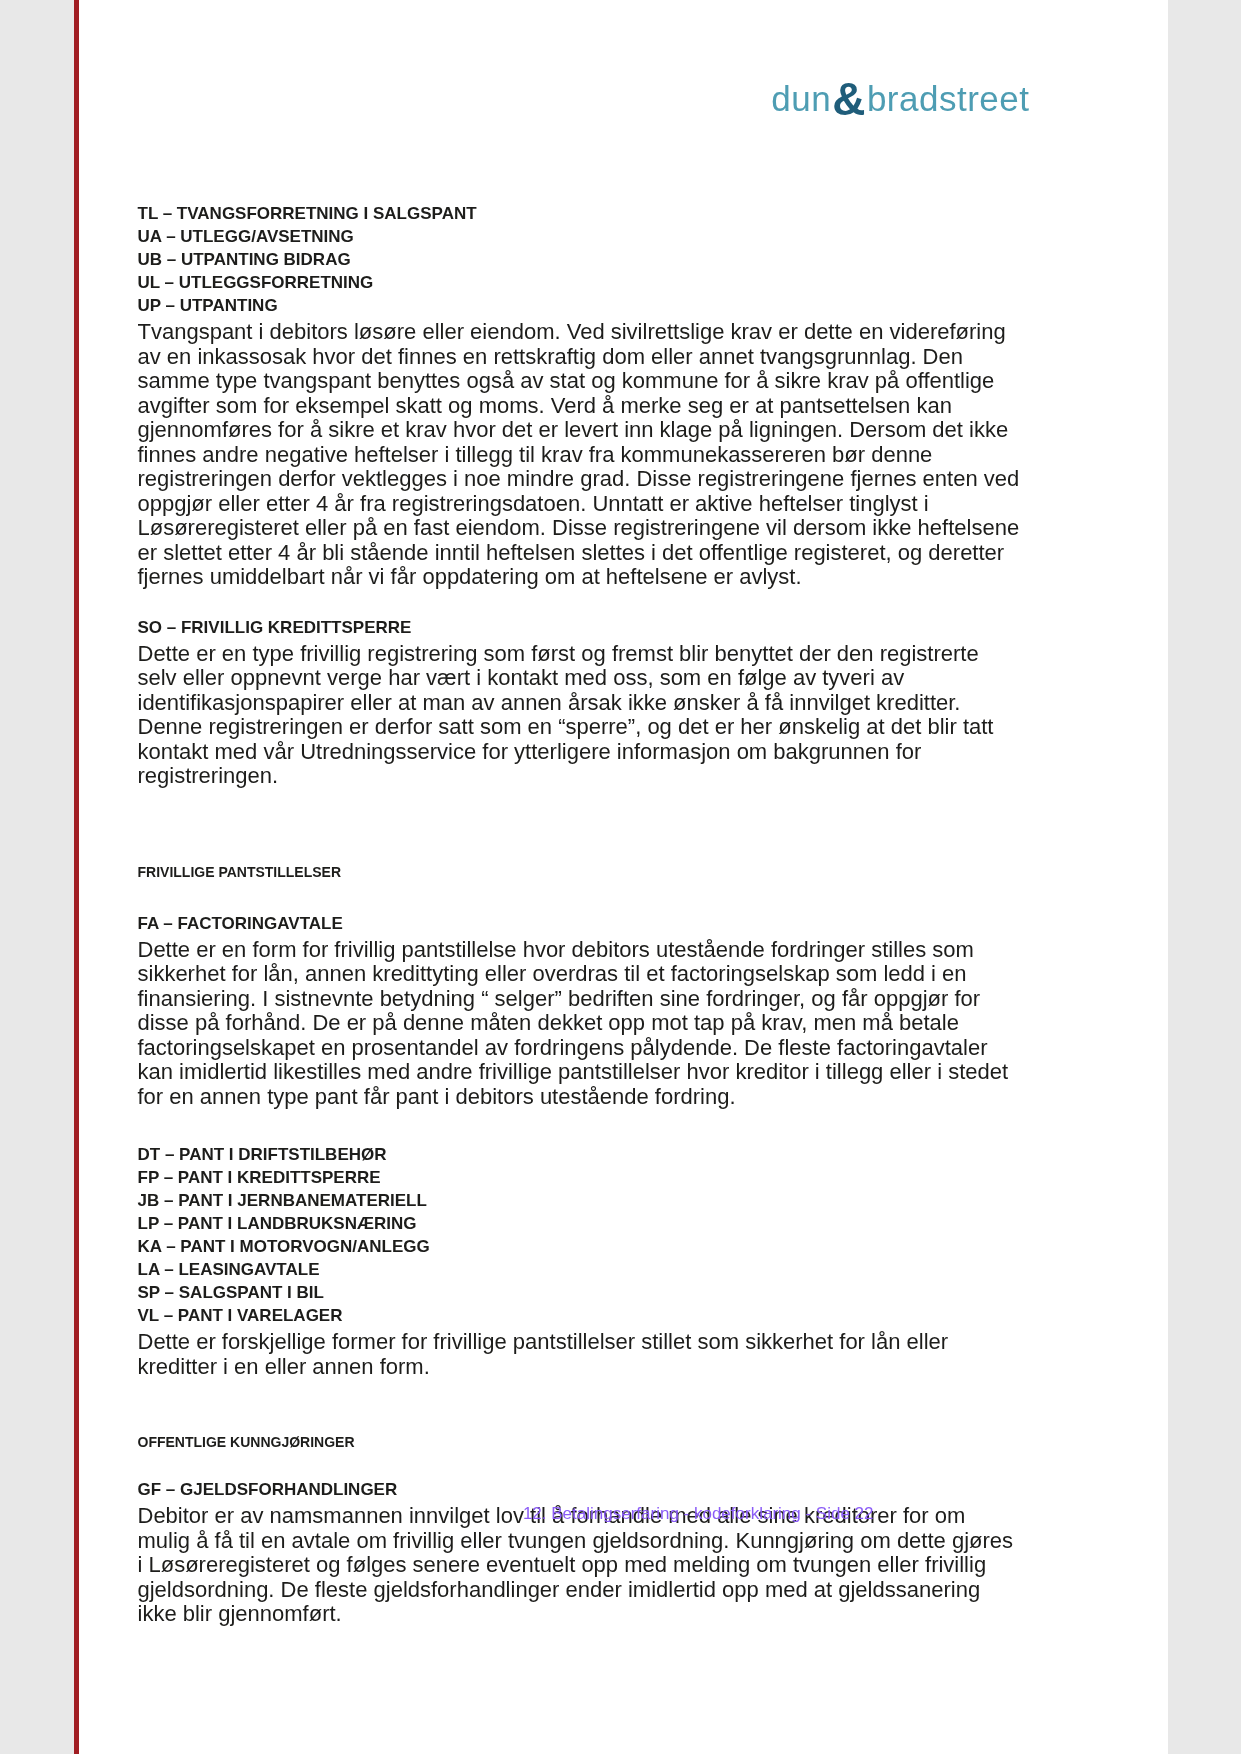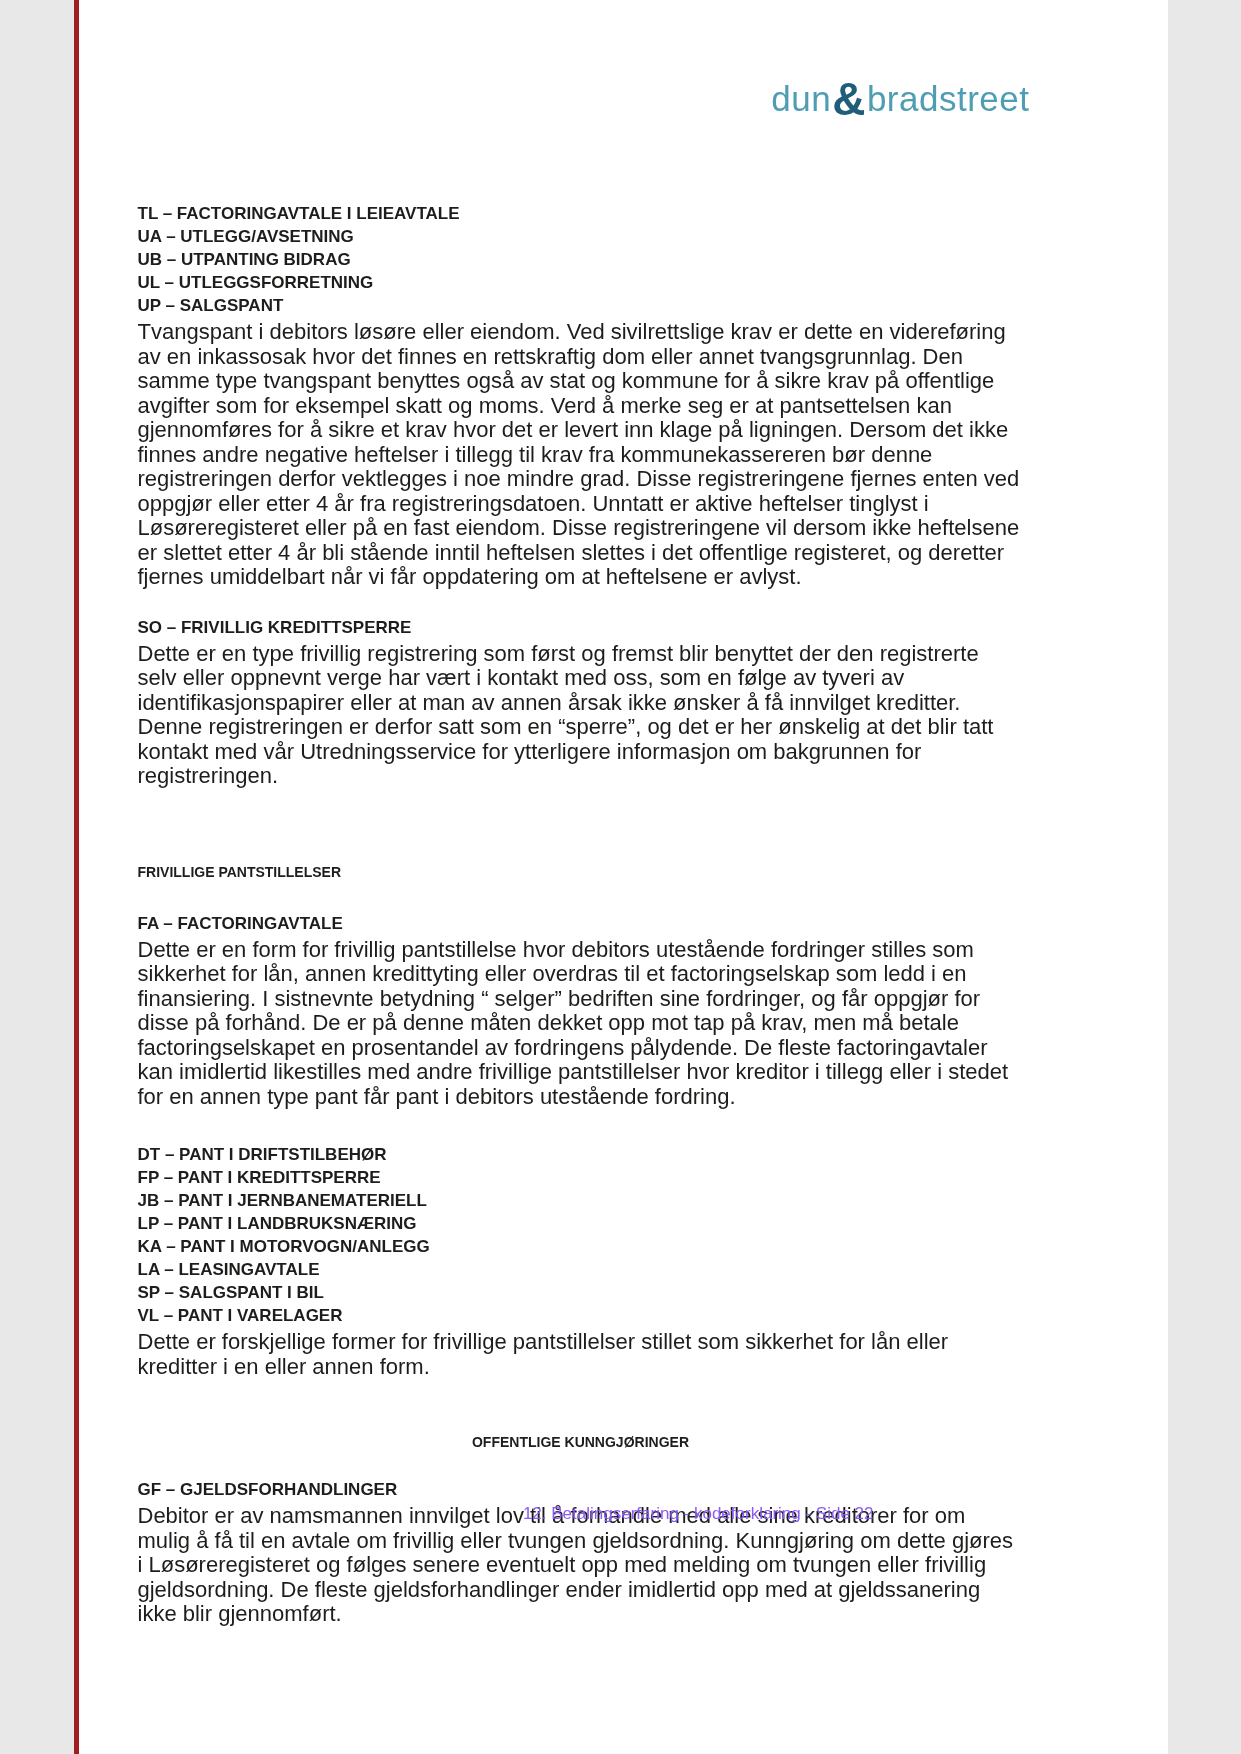--- a/index.html
+++ b/index.html
@@ -57,21 +57,21 @@
   .para{
     font-size:22px;
     font-weight:400;
     line-height:24.5px;
     margin:3px 0 0 0;
   }
   .gap-26{margin-top:26px;}
   .gap-24{margin-top:24px;}
   .gap-28{margin-top:28px;}
   .gap-34{margin-top:34px;}
-  .gap-52{margin-top:52px;text-align:center;}
+  .gap-52{margin-top:52px;}
   .gap-72{margin-top:72px;}
   .footer{
     position:absolute;
     top:1503px;
     right:294px;
     font-size:17px;
     line-height:22px;
     color:#8b5cf6;
     white-space:nowrap;
   }
@@ -81,25 +81,25 @@
 
 <div class="page">
 
   <div class="red-edge"></div>
 
   <div class="logo"><span>dun</span><span class="logo-amp">&amp;</span><span>bradstreet</span></div>
 
   <div class="content">
 
     <section class="block">
-      <div class="code-heading">TL – FACTORINGAVTALE I LEIEAVTALE</div>
+      <div class="code-heading">TL – TVANGSFORRETNING I SALGSPANT</div>
       <div class="code-heading">UA – UTLEGG/AVSETNING</div>
       <div class="code-heading">UB – UTPANTING BIDRAG</div>
       <div class="code-heading">UL – UTLEGGSFORRETNING</div>
-      <div class="code-heading">UP – SALGSPANT</div>
+      <div class="code-heading">UP – UTPANTING</div>
       <p class="para">Tvangspant i debitors løsøre eller eiendom. Ved sivilrettslige krav er dette en videreføring av en inkassosak hvor det finnes en rettskraftig dom eller annet tvangsgrunnlag. Den samme type tvangspant benyttes også av stat og kommune for å sikre krav på offentlige avgifter som for eksempel skatt og moms. Verd å merke seg er at pantsettelsen kan gjennomføres for å sikre et krav hvor det er levert inn klage på ligningen. Dersom det ikke finnes andre negative heftelser i tillegg til krav fra kommunekassereren bør denne registreringen derfor vektlegges i noe mindre grad. Disse registreringene fjernes enten ved oppgjør eller etter 4 år fra registreringsdatoen. Unntatt er aktive heftelser tinglyst i Løsøreregisteret eller på en fast eiendom. Disse registreringene vil dersom ikke heftelsene er slettet etter 4 år bli stående inntil heftelsen slettes i det offentlige registeret, og deretter fjernes umiddelbart når vi får oppdatering om at heftelsene er avlyst.</p>
     </section>
 
     <section class="block gap-26">
       <div class="code-heading">SO – FRIVILLIG KREDITTSPERRE</div>
       <p class="para">Dette er en type frivillig registrering som først og fremst blir benyttet der den registrerte selv eller oppnevnt verge har vært i kontakt med oss, som en følge av tyveri av identifikasjonspapirer eller at man av annen årsak ikke ønsker å få innvilget kreditter. Denne registreringen er derfor satt som en “sperre”, og det er her ønskelig at det blir tatt kontakt med vår Utredningsservice for ytterligere informasjon om bakgrunnen for registreringen.</p>
     </section>
 
     <div class="section-title gap-72">FRIVILLIGE PANTSTILLELSER</div>
 

